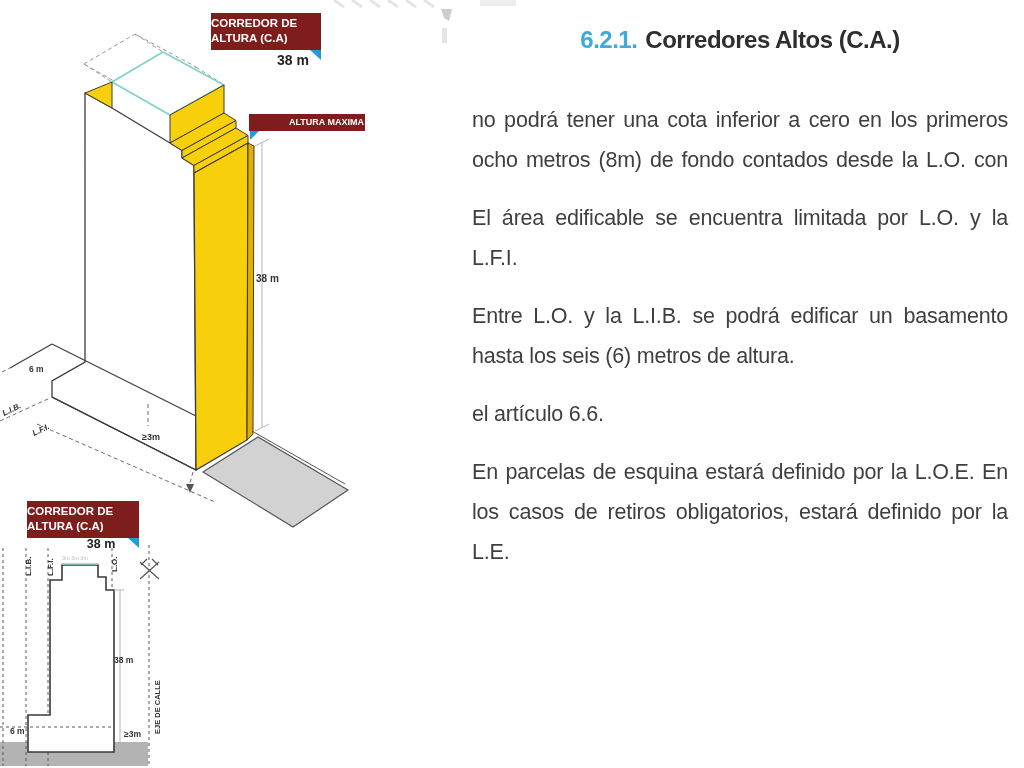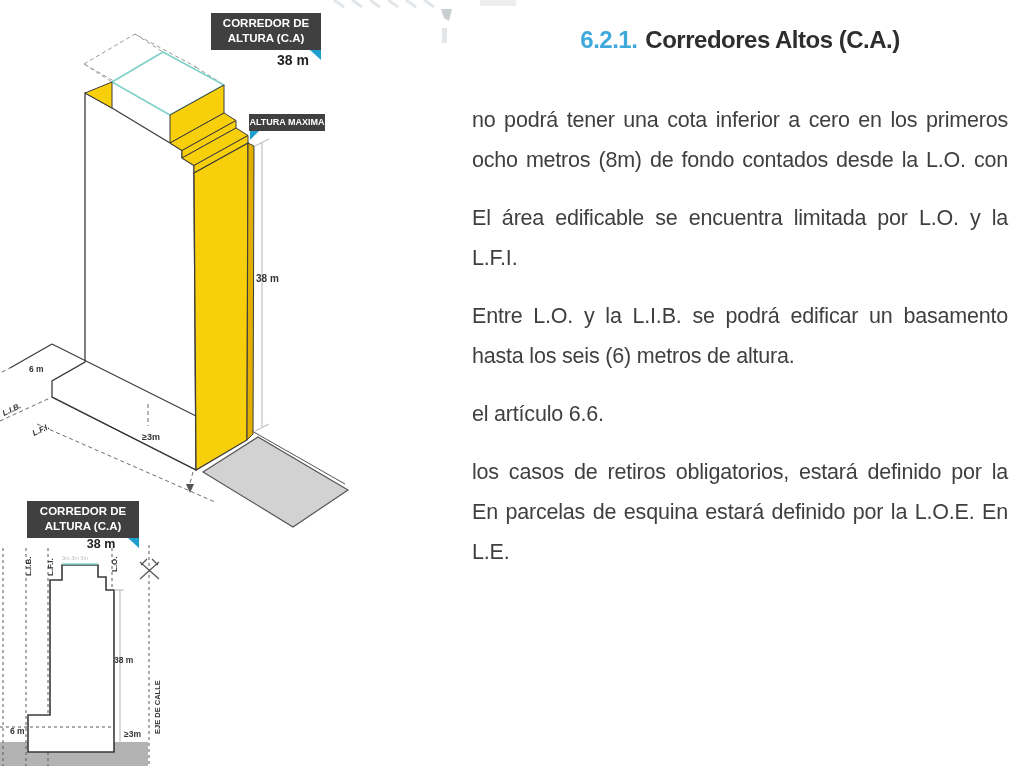--- a/index.html
+++ b/index.html
@@ -9,27 +9,27 @@
   
   .article{position:absolute;left:472px;top:22px;width:536px;color:#414141;}
   .title{text-align:center;font-size:24px;font-weight:bold;letter-spacing:-0.5px;
          line-height:36px;color:#2e2e2e;white-space:nowrap;}
   .title .num{color:#3fa9dc;margin-right:8px;}
   .paras{margin-top:42px;}
   .para{margin:0 0 18px 0;font-size:21.5px;letter-spacing:-0.2px;line-height:40px;color:#3f3f3f;}
   .jline{text-align:justify;text-align-last:justify;white-space:nowrap;overflow:visible;}
   .jline.last{text-align-last:left;}
   
-  .badge{position:absolute;background:#404040;color:#fff;font-weight:bold;text-align:center;
+  .badge{position:absolute;background:#7f1d1d;color:#fff;font-weight:bold;text-align:left;
          z-index:5;}
   .badge .bl{display:block;}
   .badge-tail{position:absolute;width:0;height:0;}
   .badge-top{left:211px;top:13px;width:110px;height:34px;font-size:11.5px;line-height:15px;padding-top:3px;}
   .badge-top .tail{right:0;bottom:-10px;border-left:11px solid transparent;border-top:10px solid #1f9fd0;}
-  .badge-altura{left:249px;top:114px;width:76px;height:17px;font-size:9px;line-height:17px;}
+  .badge-altura{left:249px;top:114px;width:76px;height:17px;font-size:9px;line-height:17px;padding-left:40px;}
   .badge-altura .tail{left:1px;bottom:-9px;border-right:9px solid transparent;border-top:9px solid #1f9fd0;}
   .badge-sec{left:27px;top:501px;width:112px;height:34px;font-size:11.5px;line-height:15px;padding-top:3px;}
   .badge-sec .tail{right:0;bottom:-10px;border-left:11px solid transparent;border-top:10px solid #1f9fd0;}
   .val-38{position:absolute;font-weight:bold;color:#222;z-index:5;}
   .val-38.main{left:266px;top:52px;width:54px;font-size:14px;text-align:center;}
   .val-38.sec{left:74px;top:537px;width:54px;font-size:12.5px;text-align:center;}
 </style>
 </head>
 <body>
 
@@ -178,20 +178,20 @@
           <div class="jline last">L.F.I.</div>
         </div>
       <div class="para">
           <div class="jline">Entre L.O. y la L.I.B. se podrá edificar un basamento</div>
           <div class="jline last">hasta los seis (6) metros de altura.</div>
         </div>
       <div class="para">
           <div class="jline last">el artículo 6.6.</div>
         </div>
       <div class="para">
+          <div class="jline">En parcelas de esquina estará definido por la L.O.E. En</div>
           <div class="jline">los casos de retiros obligatorios, estará definido por la</div>
-          <div class="jline">En parcelas de esquina estará definido por la L.O.E. En</div>
           <div class="jline last">L.E.</div>
         </div>
     </div>
   </div>
 
 </div>
 
 </body></html>

